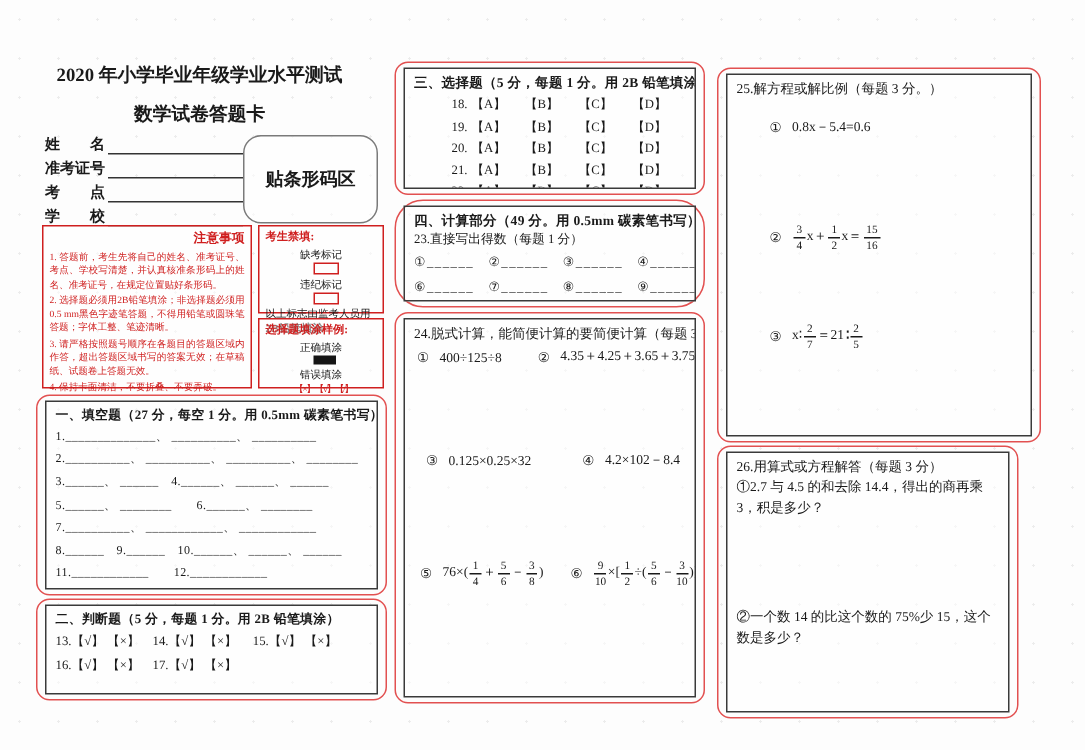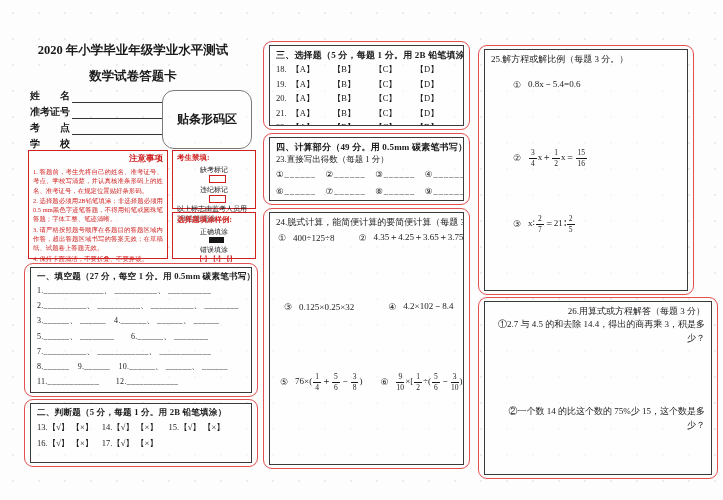--- a/index.html
+++ b/index.html
@@ -71,21 +71,21 @@
   .mini-title{color:#cf1f1f;font-weight:bold;font-size:7.5px;}
   .mini-row{font-size:7px;display:flex;align-items:center;margin-top:2px;white-space:nowrap;flex-direction:column;}
   .mark-rect{display:inline-block;width:15px;height:6px;border:1px solid #cf1f1f;margin-left:6px;}
   .mark-filled{display:inline-block;width:15px;height:6px;background:#151515;margin-left:5px;}
   .mini-note{font-size:7px;margin-top:2px;line-height:1.3;}
   .mini-note b{font-size:7.5px;}
   .wrong-marks{color:#cf1f1f;margin-left:3px;font-size:6.5px;letter-spacing:-1px;}
   
   .fill-row{font-size:8px;line-height:15.2px;white-space:nowrap;letter-spacing:0.3px;}
   .judge-row{font-size:8.5px;line-height:16px;white-space:nowrap;}
-  .choice-row{font-size:8.5px;line-height:14.6px;white-space:nowrap;display:flex;}
+  .choice-row{font-size:8.5px;line-height:14.6px;white-space:nowrap;display:flex;margin-left:25px;}
   .choice-row .qnum{width:17px;}
   .choice-row .opt{width:46px;}
   .calc-line{font-size:8.5px;line-height:17px;white-space:nowrap;letter-spacing:1px;}
   .expr-row{display:flex;margin-top:2px;}
   .expr-item{display:flex;align-items:center;font-size:9px;white-space:nowrap;}
   .expr-item .qnum{margin-right:7px;}
   .frac{display:inline-flex;flex-direction:column;align-items:center;vertical-align:middle;line-height:1;font-size:7.5px;margin:0 1px;}
   .frac .num{border-bottom:0.9px solid currentColor;padding:0 2px 1px;}
   .frac .den{padding-top:1px;}
   .word-item{font-size:9px;line-height:1.5;}
@@ -215,21 +215,21 @@
       <div class="choice-row">
         <span class="qnum">22.</span>
         <span class="opt">【A】</span>
         <span class="opt">【B】</span>
         <span class="opt">【C】</span>
         <span class="opt">【D】</span>
       </div>
     </div>
   </div>
 
-  <div class="red-outer" style="left:263px;top:133px;width:207px;height:72px;">
+  <div class="red-outer" style="left:263px;top:133px;width:207px;height:72px;border-radius:19px;">
     <div class="black-inner">
       <div class="sec-title">四、计算部分（49 分。用 0.5mm 碳素笔书写）</div>
       <div class="plain-title" style="font-size:8.5px;">23.直接写出得数（每题 1 分）</div>
       <div class="calc-line">①______　②______　③______　④______　⑤______</div>
       <div class="calc-line">⑥______　⑦______　⑧______　⑨______　⑩______</div>
     </div>
   </div>
 
   <div class="red-outer" style="left:263px;top:208px;width:207px;height:261px;">
     <div class="black-inner">
@@ -314,21 +314,21 @@
               <span class="num">2</span>
               <span class="den">7</span>
             </span><span>＝21∶</span><span class="frac">
               <span class="num">2</span>
               <span class="den">5</span>
             </span></span>
       </div>
     </div>
   </div>
 
-  <div class="red-outer" style="left:478px;top:297px;width:240px;height:182px;text-align:right;">
+  <div class="red-outer" style="left:478px;top:297px;width:201px;height:182px;">
     <div class="black-inner">
       <div class="plain-title" style="font-size:9px;">26.用算式或方程解答（每题 3 分）</div>
       <div class="word-item">①2.7 与 4.5 的和去除 14.4，得出的商再乘 3，积是多少？</div>
       <div class="word-item" style="margin-top:60px;">②一个数 14 的比这个数的 75%少 15，这个数是多少？</div>
     </div>
   </div>
 
 </div>
 
 </body></html>

